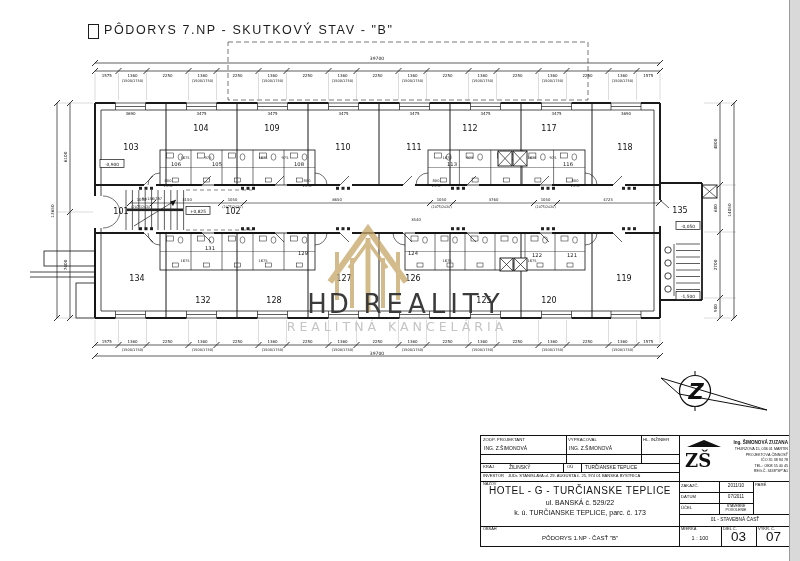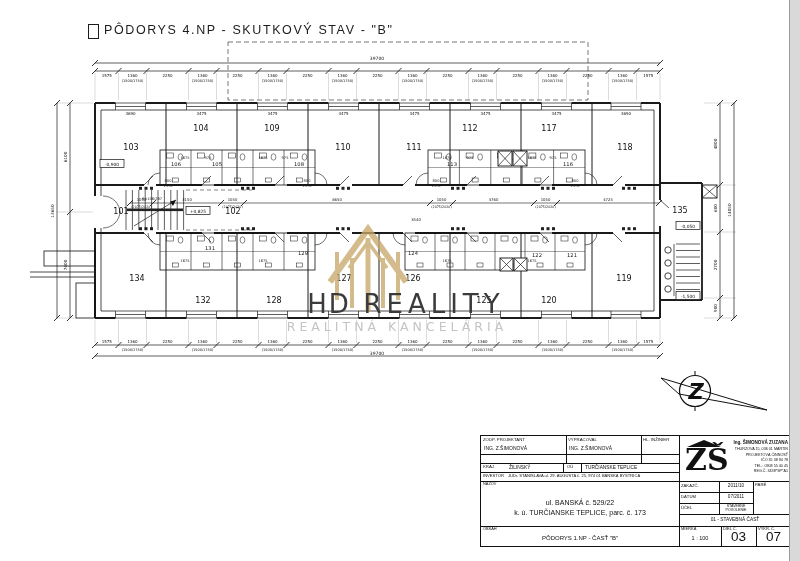--- a/index.html
+++ b/index.html
@@ -642,21 +642,21 @@
         <g transform="translate(695,391)">
           <polygon points="-34,-13 72,19 -16,3" fill="#fff" stroke="#111" stroke-width="1"></polygon>
           <circle cx="0" cy="0" r="15.5" fill="none" stroke="#111" stroke-width="1.2"></circle>
           <line x1="0" y1="-15.5" x2="0" y2="-20" stroke="#1a1a1a" stroke-width="1.1"></line>
           <line x1="0" y1="15.5" x2="0" y2="20" stroke="#1a1a1a" stroke-width="1.1"></line>
           <text x="1" y="8" font-size="21" text-anchor="middle" fill="#111" font-weight="bold" font-style="italic">Z</text>
         </g>
       </svg></div>
 
   <div class="title-square"></div>
-  <div class="drawing-title">PÔDORYS 4.NP - SKUTKOVÝ STAV - "B"</div>
+  <div class="drawing-title">PÔDORYS 7.NP - SKUTKOVÝ STAV - "B"</div>
 
   <div id="titleblock">
 
     <div class="vl" style="left:85px;top:0;height:27px"></div>
     <div class="vl" style="left:160px;top:0;height:27px"></div>
     <div class="vlt" style="left:198px;top:0;height:110px"></div>
     <div class="hl" style="left:0;top:18px;width:198px"></div>
     <div class="hl" style="left:0;top:27px;width:198px"></div>
     <div class="hl" style="left:0;top:36px;width:198px"></div>
     <div class="vl" style="left:82px;top:27px;height:9px"></div>
@@ -679,20 +679,21 @@
 
     <div class="c" style="left:2px;top:29px;font-size:4.3px">KRAJ</div>
     <div class="c" style="left:28px;top:28.5px;font-size:4.8px">ŽILINSKÝ</div>
     <div class="c" style="left:86px;top:29px;font-size:4.3px">OÚ</div>
     <div class="c" style="left:104px;top:28.5px;font-size:4.8px">TURČIANSKE TEPLICE</div>
 
     <div class="c" style="left:2px;top:38px;font-size:4.1px">INVESTOR</div>
     <div class="c" style="left:27px;top:38px;font-size:4.1px">JUDr. STANISLAVA ul. 29. AUGUSTA č. 25, 974 01 BANSKÁ BYSTRICA</div>
 
     <div class="c" style="left:2px;top:46px;font-size:3.9px">NÁZOV</div>
+    <div class="c" style="left:0;top:50px;width:198px;text-align:center;font-size:10px;letter-spacing:0.5px">HOTEL  -  G  -  TURČIANSKE  TEPLICE</div>
     <div class="c" style="left:0;top:63px;width:198px;text-align:center;font-size:7px">ul. BANSKÁ č. 529/22</div>
     <div class="c" style="left:0;top:73px;width:198px;text-align:center;font-size:7px">k. ú.  TURČIANSKE TEPLICE, parc. č. 173</div>
 
     <div class="c" style="left:200px;top:48px;font-size:4.2px">ZÁKAZČ.</div>
     <div class="c" style="left:238px;top:48px;width:34px;text-align:center;font-size:4.6px">2011/10</div>
     <div class="c" style="left:200px;top:59px;font-size:4.2px">DÁTUM</div>
     <div class="c" style="left:238px;top:59px;width:34px;text-align:center;font-size:4.6px">07/2011</div>
     <div class="c" style="left:200px;top:70px;font-size:4.2px">ÚČEL</div>
     <div class="c" style="left:238px;top:68.5px;width:34px;text-align:center;font-size:3.6px">STAVEBNÉ</div>
     <div class="c" style="left:238px;top:73px;width:34px;text-align:center;font-size:3.6px">POVOLENIE</div>
@@ -702,21 +703,21 @@
     <div class="c" style="left:2px;top:91px;font-size:3.9px">OBSAH</div>
     <div class="c" style="left:0;top:99px;width:198px;text-align:center;font-size:6px">PÔDORYS 1.NP - ČASŤ "B"</div>
     <div class="c" style="left:200px;top:91px;font-size:4px">MIERKA</div>
     <div class="c" style="left:198px;top:100px;width:42px;text-align:center;font-size:5.5px">1 : 100</div>
     <div class="c" style="left:242px;top:91px;font-size:4px">DIEL Č.</div>
     <div class="c" style="left:240px;top:94px;width:35px;text-align:center;font-size:13.5px">03</div>
     <div class="c" style="left:277px;top:91px;font-size:4px">VÝKR. Č.</div>
     <div class="c" style="left:275px;top:94px;width:35px;text-align:center;font-size:13.5px">07</div>
 
     <div class="roof-tri"></div>
-    <div class="c zs" style="left:204px;top:8px;font-size:30px">ZŠ</div>
+    <div class="c zs" style="left:204px;top:16px;font-size:18px">ZŠ</div>
     <div class="c" style="left:244px;top:5px;width:63px;text-align:right;font-size:4.6px;font-weight:bold">Ing. ŠIMONOVÁ ZUZANA</div>
     <div class="c" style="left:244px;top:12px;width:63px;text-align:right;font-size:3.7px">THURZOVA 15, 036 01 MARTIN</div>
     <div class="c" style="left:244px;top:17.5px;width:63px;text-align:right;font-size:3.7px">PROJEKTOVÁ ČINNOSŤ</div>
     <div class="c" style="left:244px;top:23px;width:63px;text-align:right;font-size:3.7px">IČO 35 38 94 78</div>
     <div class="c" style="left:244px;top:28.5px;width:63px;text-align:right;font-size:3.7px">TEL.: 0908 55 40 45</div>
     <div class="c" style="left:244px;top:34px;width:63px;text-align:right;font-size:3.7px">REG.Č. 3438*SP*A1</div>
   </div>
 
   <div class="gray-strip"></div>
 </div>

